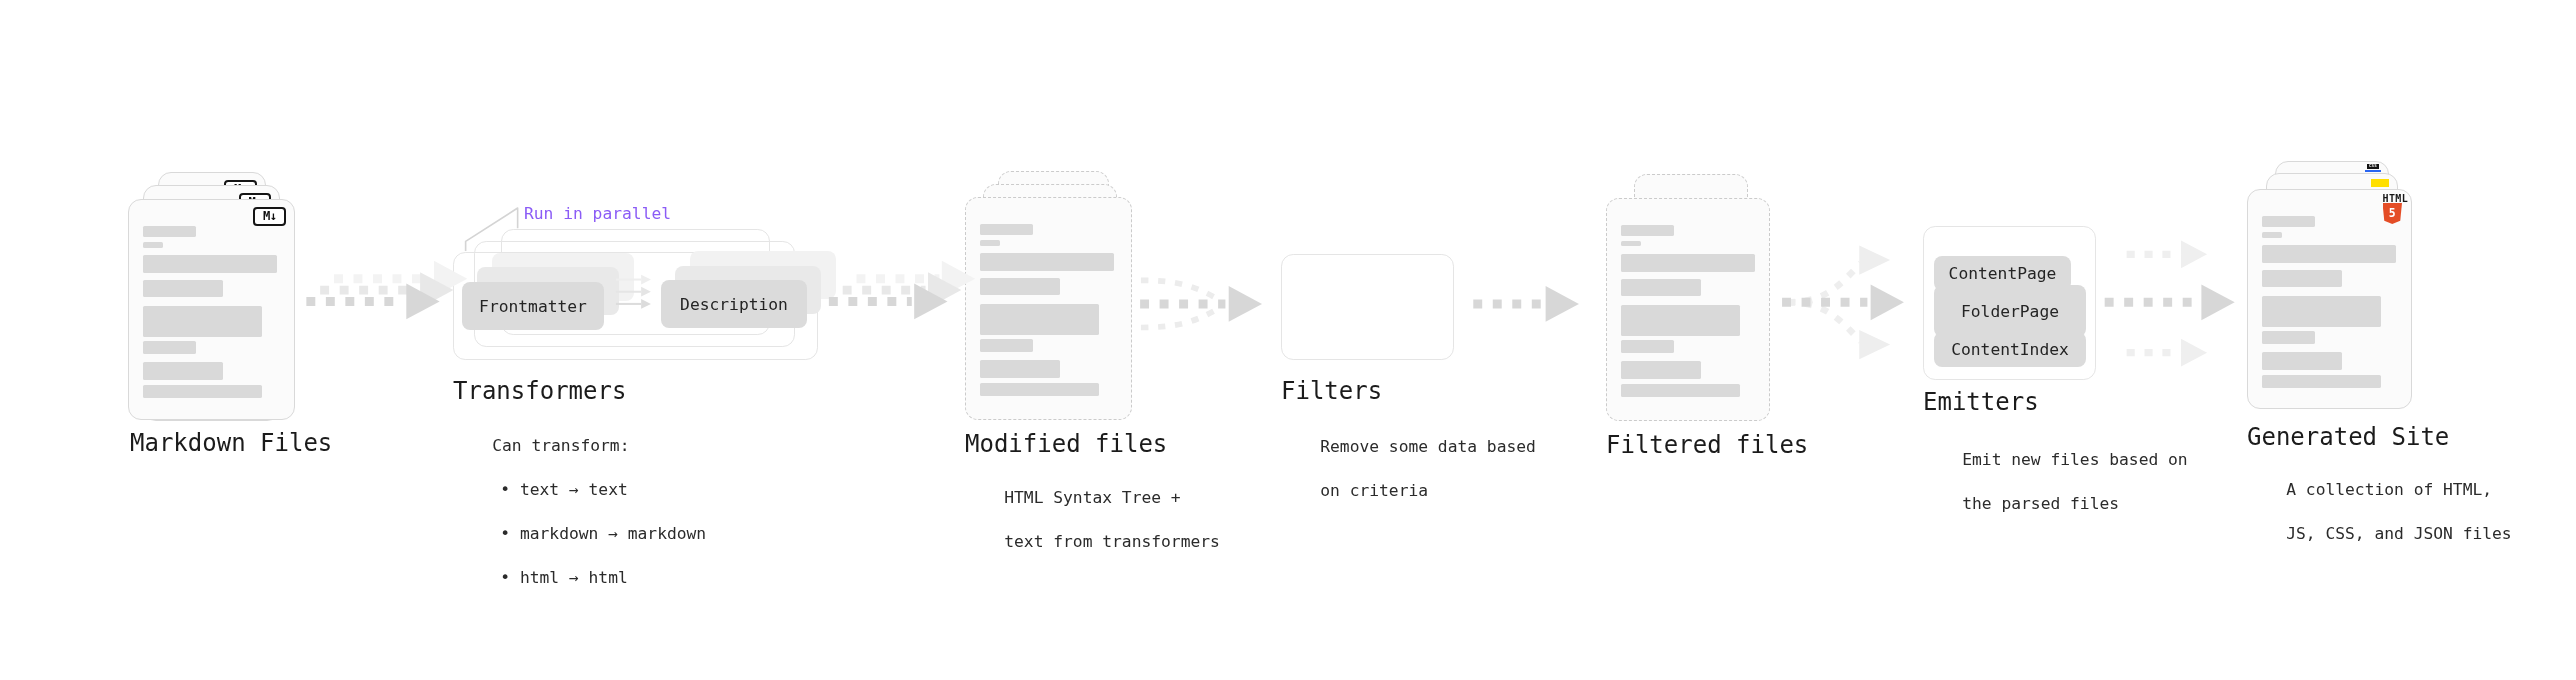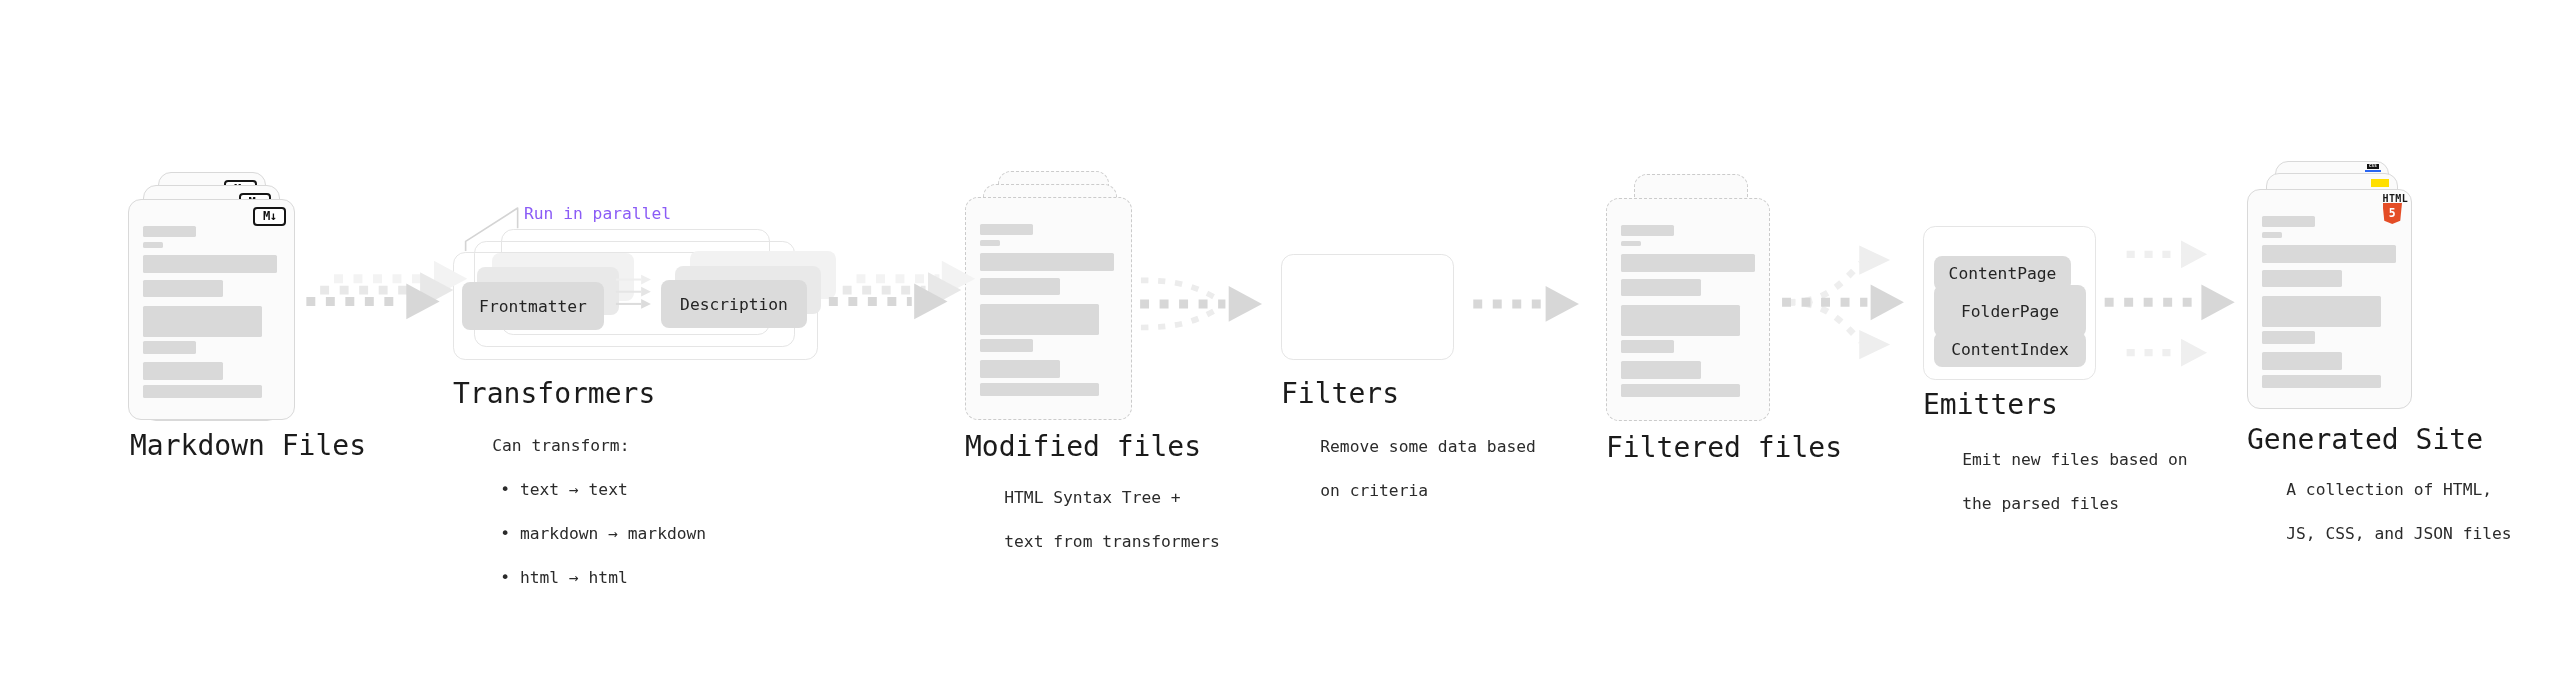--- a/index.html
+++ b/index.html
@@ -39,21 +39,21 @@
   .css-bar{width:16.3px;height:2.4px;background:#2965f1;margin-top:0.8px;}
 
   
   .frame{position:absolute;border:1.6px solid #e5e5e5;border-radius:12.2px;box-sizing:border-box;background:transparent;}
   .pill{position:absolute;background:#dbdbdb;border-radius:8.1px;display:flex;align-items:center;justify-content:center;
         font-size:16.3px;color:#242424;}
   .pill.g1{background:#e9e9e9;}
   .pill.g2{background:#f2f2f2;}
 
   
-  .h{position:absolute;font-size:28px;color:#1b1b1b;white-space:nowrap;}
+  .h{position:absolute;font-size:24px;color:#1b1b1b;white-space:nowrap;}
   .d{position:absolute;font-size:16.3px;line-height:22px;color:#2b2b2b;white-space:pre;}
   .annotation{position:absolute;font-size:16.3px;color:#8b5cf6;white-space:nowrap;}
 
   .arrows{position:absolute;left:0;top:0;pointer-events:none;}
 </style>
 </head>
 <body>
 
 <div class="canvas">
 

